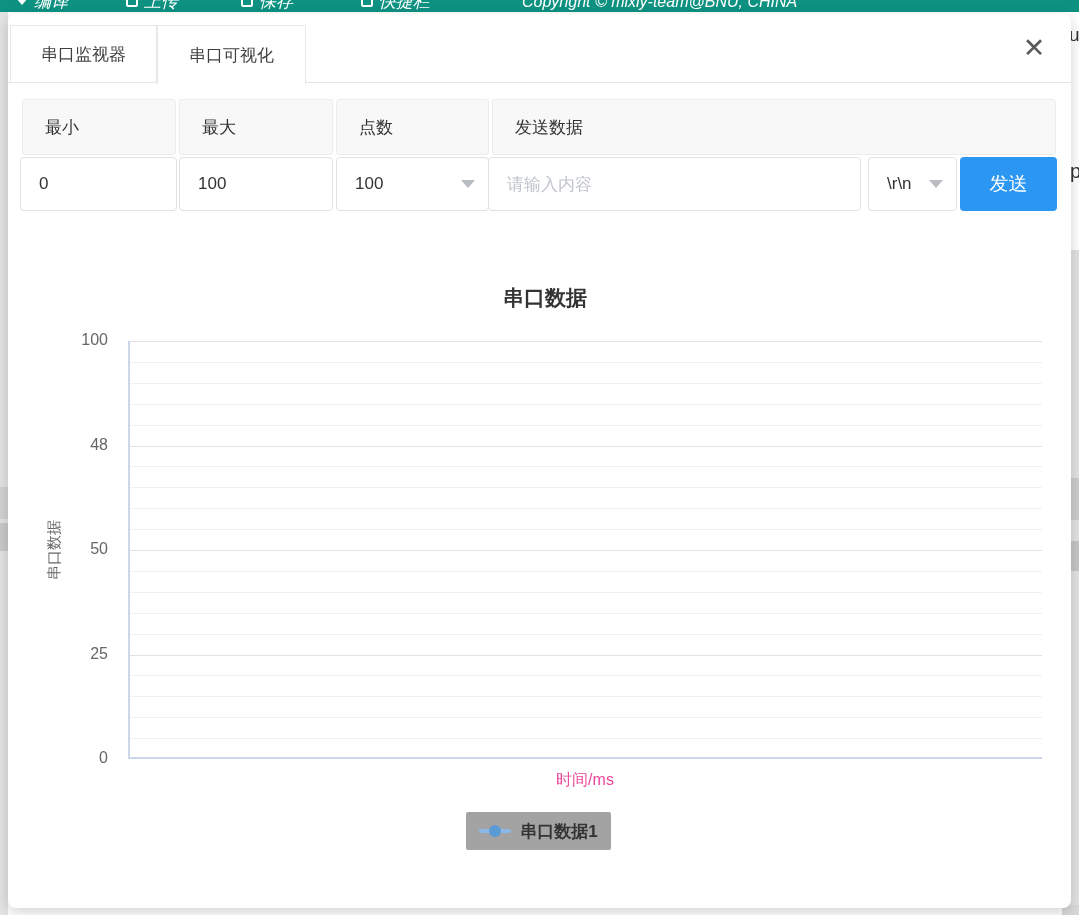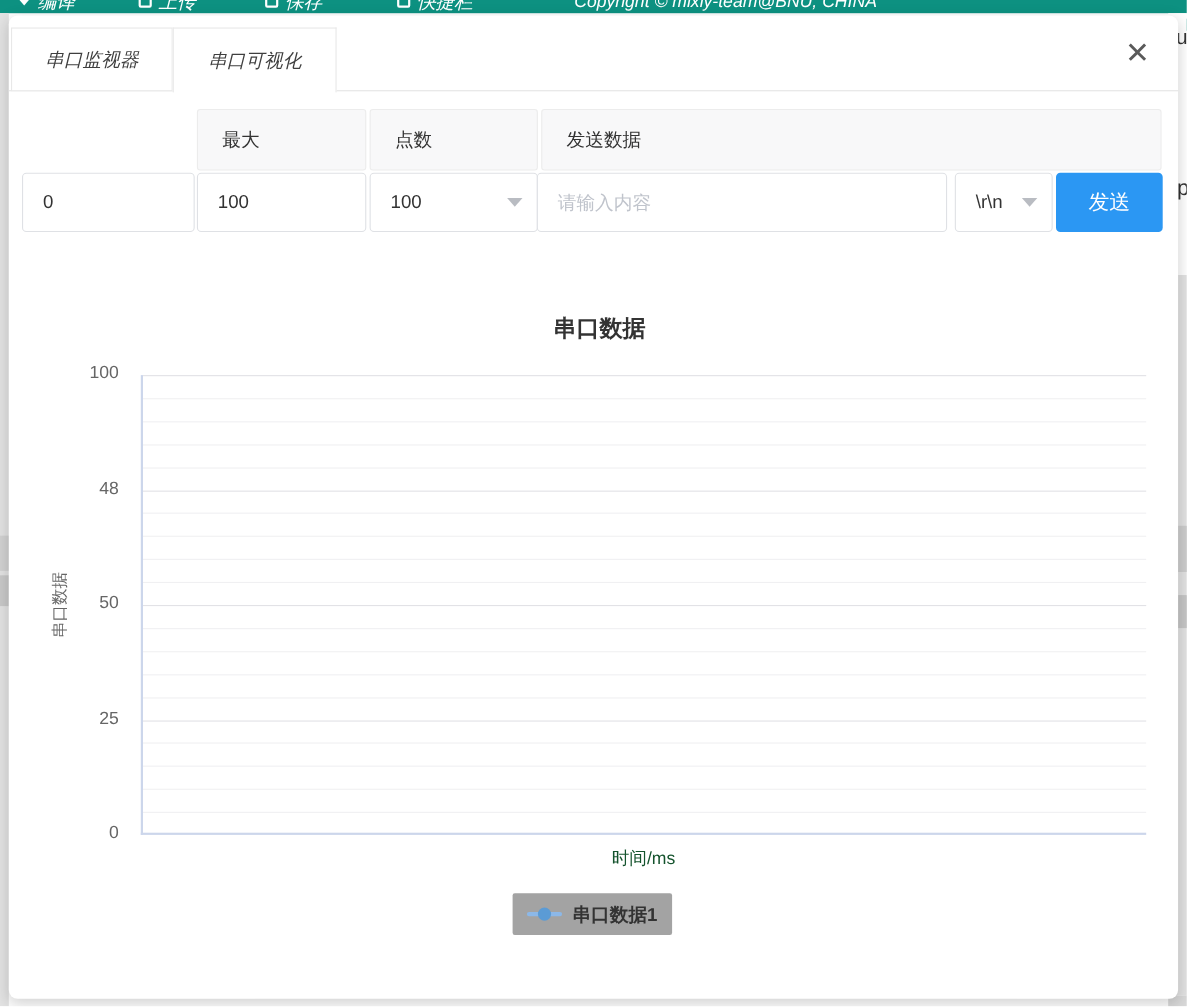--- a/index.html
+++ b/index.html
@@ -25,21 +25,21 @@
   .right-band2{left:1062px;top:541px;width:17px;height:30px;background:#c6c6c6;}
   .right-bottom{left:1062px;top:905px;width:17px;height:10px;background:#d9d9d9;}
   .peek-u{position:absolute;left:1069px;top:24px;z-index:6;font-size:19px;color:#333;}
   .peek-p{position:absolute;left:1070px;top:160px;z-index:6;font-size:20px;color:#333;}
 
   
   .modal{position:absolute;left:8px;top:14px;width:1063px;height:894px;background:#fff;border-radius:8px;
          box-shadow:0 4px 14px rgba(0,0,0,0.18);z-index:10;}
   .tabs-underline{position:absolute;left:0;top:68px;width:1063px;height:1px;background:#e4e4e4;}
   .tab{position:absolute;top:11px;height:58px;background:#fff;display:flex;align-items:center;justify-content:center;
-       font-size:17px;color:#3f3f3f;cursor:pointer;font-style:italic;}
+       font-size:17px;color:#3f3f3f;cursor:pointer;}
   .tab1{left:2px;width:147px;border:1px solid #e8e8e8;}
   .tab2{left:149px;width:149px;height:59px;border:1px solid #e8e8e8;border-bottom:none;z-index:2;}
   .close-x{position:absolute;left:1008px;top:16px;width:36px;height:36px;display:flex;align-items:center;justify-content:center;
            font-size:27px;color:#5a5a5a;cursor:pointer;}
 
   
   .hcell{position:absolute;top:85px;height:56px;background:#f8f8f9;border:1px solid #ececec;border-radius:3px;
          display:flex;align-items:center;padding-left:22px;font-size:17px;color:#333;}
   .hc1{left:14px;width:154px;} .hc2{left:171px;width:154px;} .hc3{left:328px;width:153px;} .hc4{left:484px;width:564px;}
   .ibox{position:absolute;top:143px;height:54px;background:#fff;border:1px solid #dfe1e5;border-radius:4px;
@@ -52,21 +52,21 @@
             color:#fff;font-size:19px;display:flex;align-items:center;justify-content:center;cursor:pointer;text-align:right;}
 
   
   .chart-title{position:absolute;left:0;top:270px;width:1074px;text-align:center;font-size:21px;font-weight:700;color:#333;}
   .plot{position:absolute;left:120px;top:327px;width:914px;height:418px;border-left:2px solid #ccd6eb;border-bottom:2px solid #ccd6eb;}
   .gridline{position:absolute;left:0;width:912px;height:1px;background:#f0f0f2;}
   .gridline.major{background:#e2e2e6;}
   .ytick{position:absolute;left:40px;width:60px;text-align:right;font-size:16px;color:#666;}
   .y-title{position:absolute;left:-13px;top:526px;width:120px;height:20px;text-align:center;font-size:15px;color:#666;
            transform:rotate(-90deg);}
-  .x-title{position:absolute;left:477px;top:756px;width:200px;text-align:center;font-size:16px;color:#14532d;}
+  .x-title{position:absolute;left:477px;top:756px;width:200px;text-align:center;font-size:16px;color:#ec4899;}
   .legend{position:absolute;left:458px;top:798px;width:145px;height:38px;background:#a3a3a3;border-radius:2px;
           display:flex;align-items:center;justify-content:center;cursor:pointer;}
   .lg-marker{position:relative;width:32px;height:4px;background:#8cb8e8;border-radius:2px;margin-right:9px;}
   .lg-dot{position:absolute;left:10px;top:-4px;width:12px;height:12px;border-radius:50%;background:#5b9bd5;}
   .lg-text{font-size:17px;font-weight:700;color:#333;}
 </style>
 </head>
 <body>
 
 <div id="screen">
@@ -106,20 +106,21 @@
   <div class="modal">
     <div class="tabs-underline"></div>
     <div class="tab tab1">
       <span>串口监视器</span>
     </div>
     <div class="tab tab2">
       <span>串口可视化</span>
     </div>
     <div class="close-x">✕</div>
 
+    <div class="hcell hc1">最小</div>
     <div class="hcell hc2">最大</div>
     <div class="hcell hc3">点数</div>
     <div class="hcell hc4">发送数据</div>
 
     <div class="ibox ib1">0</div>
     <div class="ibox ib2">100</div>
     <div class="ibox ib3">
       <span>100</span>
       <span class="caret"></span>
     </div>

